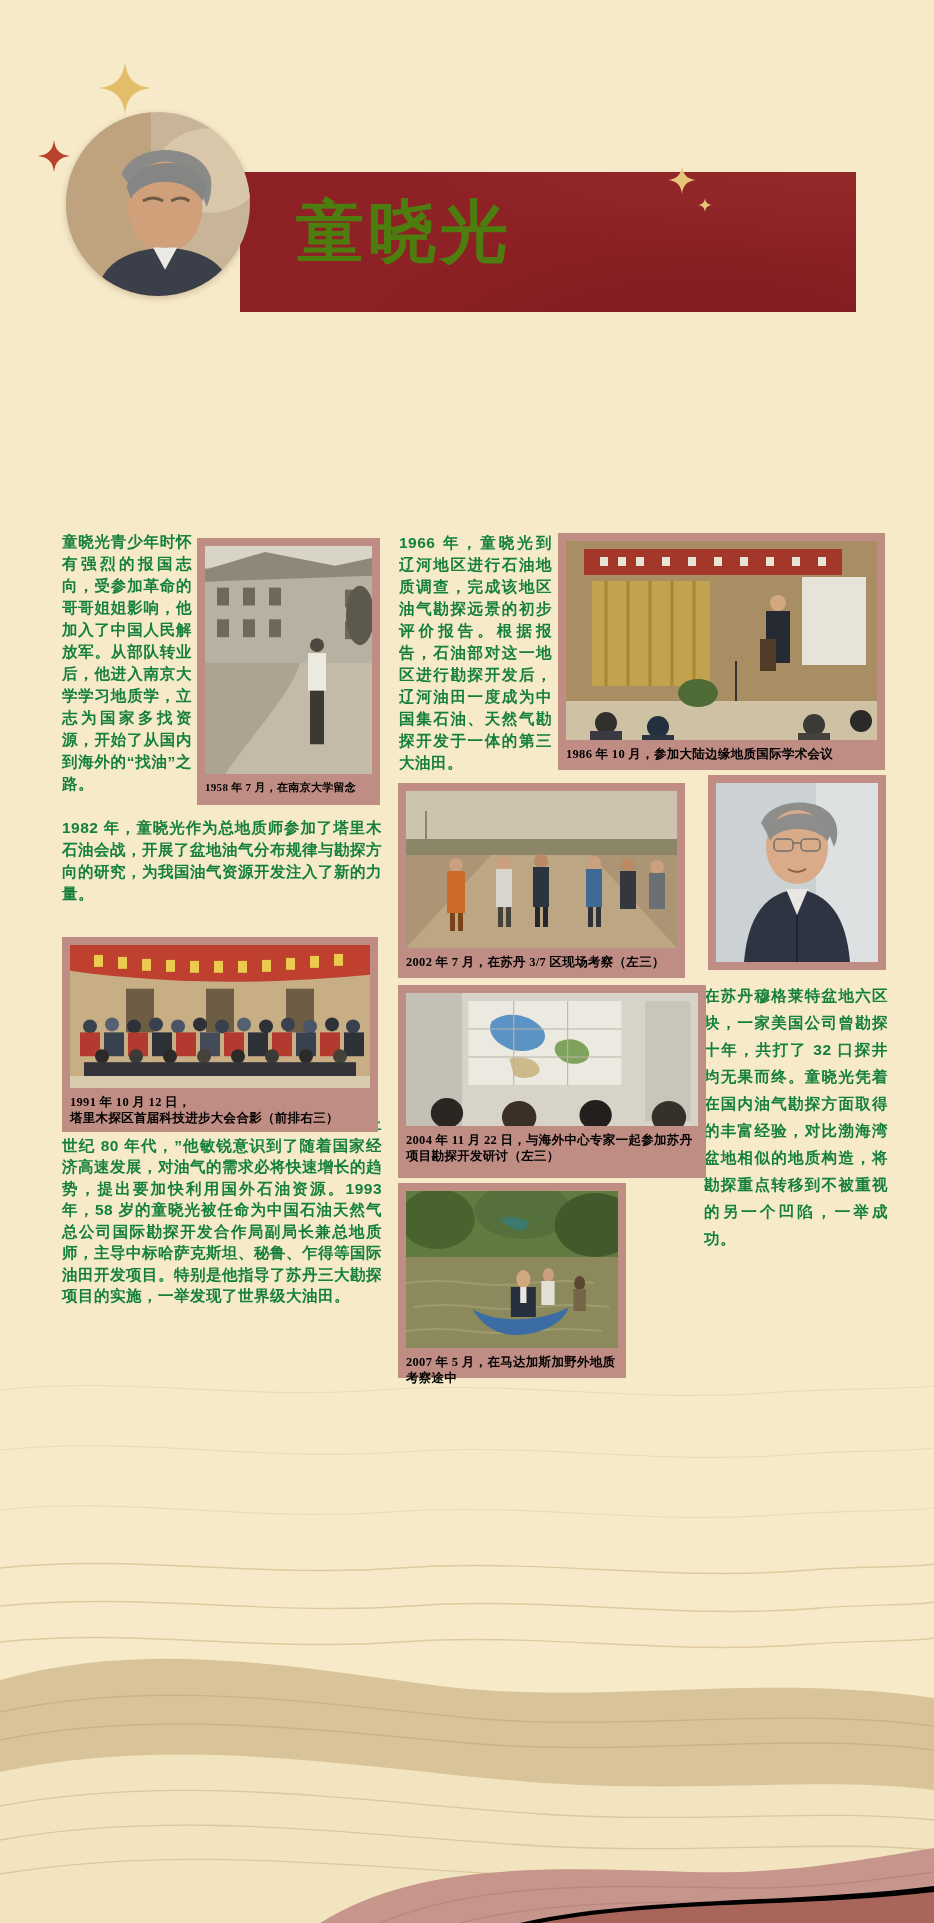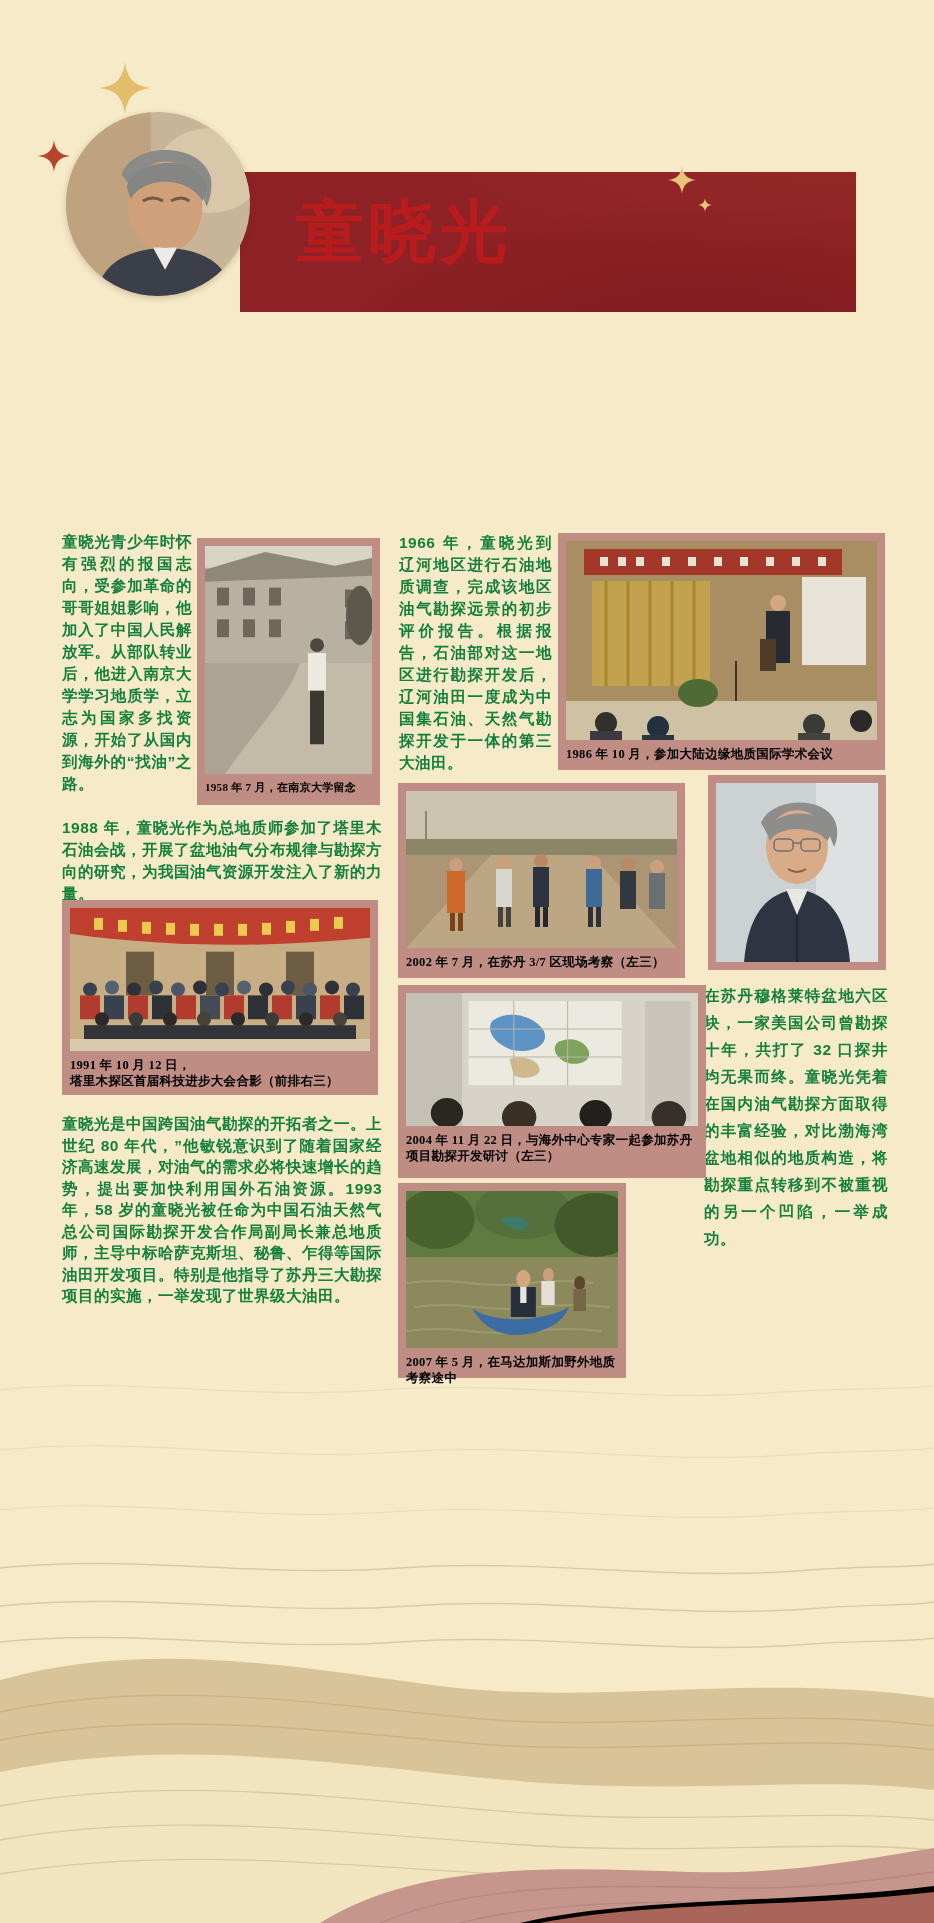--- a/index.html
+++ b/index.html
@@ -9,21 +9,21 @@
   
   .banner{position:absolute;left:240px;top:172px;width:616px;height:140px;
     background:#8e2125;
     background-image:radial-gradient(ellipse at 75% 130%, rgba(60,5,8,.22), transparent 60%),
                      radial-gradient(ellipse at 95% -30%, rgba(180,90,70,.18), transparent 55%);
   }
   .portrait-circle{position:absolute;left:66px;top:112px;width:184px;height:184px;border-radius:50%;
     overflow:hidden;box-shadow:0 2px 6px rgba(90,50,20,.25);}
   .portrait-circle svg{display:block;width:100%;height:100%;}
   .hero-name{position:absolute;left:296px;top:198px;font-family:"Liberation Serif",serif;
-    font-weight:bold;font-size:68px;letter-spacing:4px;color:#b91c1c;line-height:1;}
+    font-weight:bold;font-size:68px;letter-spacing:4px;color:#4d7c0f;line-height:1;}
   .hero-sub{position:absolute;left:506px;top:213px;font-family:"Liberation Serif",serif;
     font-weight:bold;font-size:29px;color:#ffffff;line-height:38px;letter-spacing:2px;}
   .sparkle{position:absolute;}
   .sparkle svg{display:block;width:100%;height:100%;}
 
   .quote-wrap{position:absolute;left:300px;top:336px;width:500px;}
   .quote-bar{position:absolute;left:0;top:4px;width:4px;height:62px;background:#8e2125;}
   .quote-text{margin-left:26px;font-family:"Liberation Serif",serif;font-weight:bold;
     font-size:24px;line-height:34px;color:#8e2125;letter-spacing:1px;}
 
@@ -40,21 +40,21 @@
   .photo{position:absolute;background:#c08d84;box-sizing:border-box;padding:8px;}
   .photo .img{width:100%;overflow:hidden;}
   .photo svg{display:block;width:100%;height:100%;}
   .caption{font-family:"Liberation Serif",serif;font-weight:bold;color:#000000;
     font-size:12.5px;line-height:16px;margin-top:6px;letter-spacing:.3px;}
   .ph-1958{left:197px;top:538px;width:183px;height:267px;}
   .ph-1958 .img{height:228px;}
   .ph-1958 .caption{font-size:11px;margin-top:5px;}
   .ph-1986{left:558px;top:533px;width:327px;height:237px;}
   .ph-1986 .img{height:199px;}
-  .ph-1991{left:62px;top:900px;width:316px;height:195px;}
+  .ph-1991{left:62px;top:937px;width:316px;height:195px;}
   .ph-1991 .img{height:143px;}
   .ph-2002{left:398px;top:783px;width:287px;height:195px;}
   .ph-2002 .img{height:157px;}
   .ph-2004{left:398px;top:985px;width:308px;height:193px;}
   .ph-2004 .img{height:133px;}
   .ph-2007{left:398px;top:1183px;width:228px;height:195px;}
   .ph-2007 .img{height:157px;}
   .ph-portrait{left:708px;top:775px;width:178px;height:195px;}
   .ph-portrait .img{height:179px;}
 
@@ -103,21 +103,21 @@
       <path d="M30,182 C34,150 60,136 98,134 C136,136 160,150 166,182 Z" fill="#3a3f49"></path>
       <path d="M86,134 L98,156 L110,134 Z" fill="#eceae4"></path>
     </svg>
   </div>
 
   <div class="hero-name">童晓光</div>
 
 
   <div class="para p-youth">童晓光青少年时怀有强烈的报国志向，受参加革命的哥哥姐姐影响，他加入了中国人民解放军。从部队转业后，他进入南京大学学习地质学，立志为国家多找资源，开始了从国内到海外的“找油”之路。</div>
   <div class="para p-1966">1966 年，童晓光到辽河地区进行石油地质调查，完成该地区油气勘探远景的初步评价报告。根据报告，石油部对这一地区进行勘探开发后，辽河油田一度成为中国集石油、天然气勘探开发于一体的第三大油田。</div>
-  <div class="para p-1989">1988 年，童晓光作为总地质师参加了塔里木石油会战，开展了盆地油气分布规律与勘探方向的研究，为我国油气资源开发注入了新的力量。</div>
+  <div class="para p-1989">1982 年，童晓光作为总地质师参加了塔里木石油会战，开展了盆地油气分布规律与勘探方向的研究，为我国油气资源开发注入了新的力量。</div>
   <div class="para p-pioneer">童晓光是中国跨国油气勘探的开拓者之一。上世纪 80 年代，”他敏锐意识到了随着国家经济高速发展，对油气的需求必将快速增长的趋势，提出要加快利用国外石油资源。1993 年，58 岁的童晓光被任命为中国石油天然气总公司国际勘探开发合作局副局长兼总地质师，主导中标哈萨克斯坦、秘鲁、乍得等国际油田开发项目。特别是他指导了苏丹三大勘探项目的实施，一举发现了世界级大油田。</div>
   <div class="para p-sudan">在苏丹穆格莱特盆地六区块，一家美国公司曾勘探十年，共打了 32 口探井均无果而终。童晓光凭着在国内油气勘探方面取得的丰富经验，对比渤海湾盆地相似的地质构造，将勘探重点转移到不被重视的另一个凹陷，一举成功。</div>
 
   <div class="photo ph-1958">
     <div class="img">
       <svg viewBox="0 0 167 230" preserveAspectRatio="none">
         <rect width="167" height="230" fill="#d8d4c6"></rect>
         <rect y="22" width="167" height="98" fill="#b7b1a1"></rect>
         <path d="M0,24 L60,6 L130,20 L167,12 L167,30 L0,36 Z" fill="#8e8878"></path>
         <g fill="#6e685a">

